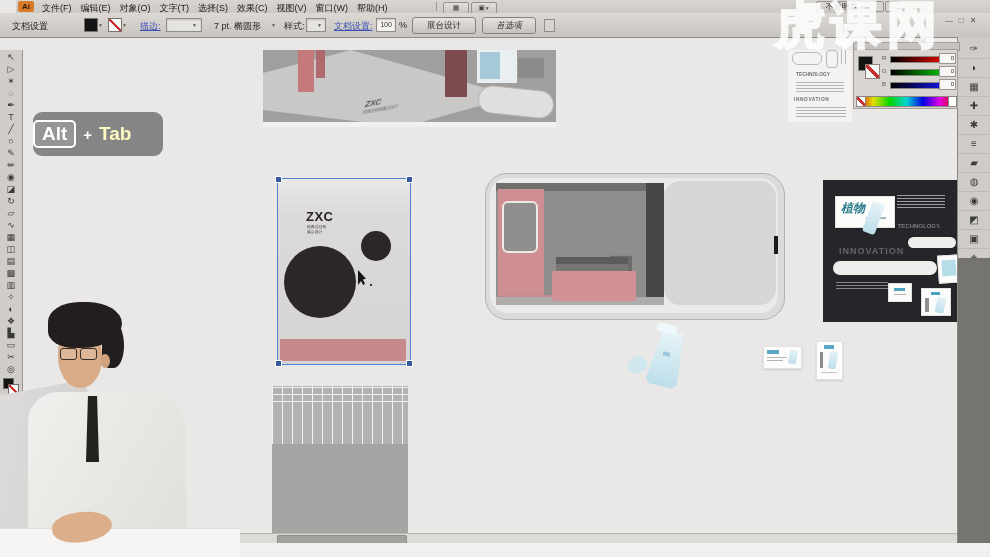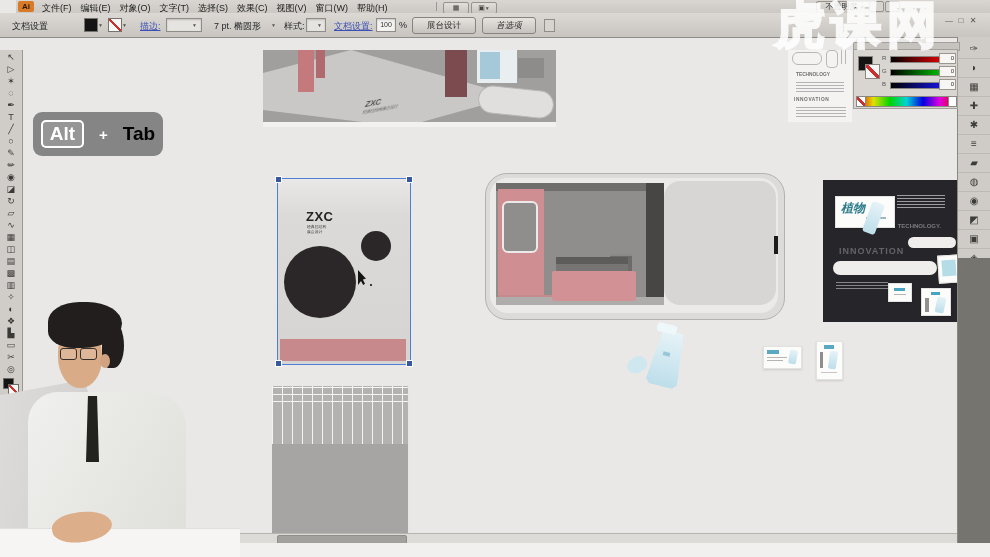--- a/index.html
+++ b/index.html
@@ -65,24 +65,24 @@
   .handle{position:absolute;width:5px;height:5px;background:#35589e;border:1px solid #fff;}
   .booth3d{left:485px;top:173px;width:298px;height:145px;background:#dcdbd9;border:1px solid #b3b2b0;border-radius:22px;z-index:3;}
   .poster{left:823px;top:180px;width:137px;height:142px;background:#26262a;z-index:3;}
   .infopanel{left:788px;top:50px;width:64px;height:72px;background:#f4f3f1;z-index:2;}
   .wirebox{left:272px;top:386px;width:138px;height:147px;background:#a6a5a3;z-index:3;}
   .pill{background:#efeeec;border-radius:7px;}
   .minicard{background:#fcfcfb;border:1px solid #e3e2e0;box-shadow:0 1px 2px rgba(0,0,0,.12);}
   .tubefill{background:linear-gradient(#e6f3f7,#bddeea);}
   
   .watermark{left:775px;top:-8px;width:215px;font-size:50px;font-weight:bold;letter-spacing:6px;color:rgba(255,255,255,.10);-webkit-text-stroke:2.5px rgba(255,255,255,.85);z-index:30;white-space:nowrap;}
-  .shortcut{left:33px;top:112px;width:130px;height:44px;background:rgba(128,128,128,.95);border-radius:9px;z-index:32;display:flex;align-items:center;justify-content:center;gap:15px;}
+  .shortcut{left:33px;top:112px;width:130px;height:44px;background:rgba(128,128,128,.95);border-radius:9px;z-index:32;display:flex;align-items:center;gap:7px;}
   .keybox{border:2px solid #fff;border-radius:5px;background:rgba(255,255,255,.14);color:#fff;font-size:19px;font-weight:bold;padding:1px 7px;line-height:22px;}
   .plus{color:#fff;font-size:15px;font-weight:bold;}
-  .keytxt{color:#000000;font-size:19px;font-weight:bold;}
+  .keytxt{color:#fef9c3;font-size:19px;font-weight:bold;}
   .cursor{left:358px;top:270px;width:10px;height:15px;background:#141414;clip-path:polygon(0 0,0 100%,30% 74%,52% 100%,70% 92%,48% 64%,80% 58%);filter:drop-shadow(0 0 1px #fff);z-index:25;}
   .cursor-dot{left:370px;top:284px;width:2px;height:2px;background:#3a3a36;z-index:25;}
   
   .hscroll{left:22px;top:533px;width:935px;height:10px;background:#dcdbd8;border-top:1px solid #b5b4b1;z-index:7;}
   .hthumb{position:absolute;left:255px;top:1px;width:128px;height:8px;background:#a2a19e;border:1px solid #8f8e8b;border-radius:2px;}
   .bottomstrip{left:0;top:543px;width:990px;height:14px;background:#f1f0ee;z-index:8;}
   
   .webcam{left:0;top:296px;width:222px;height:261px;z-index:40;pointer-events:none;}
   .laptop{position:absolute;left:0;top:0;width:170px;height:261px;background:linear-gradient(100deg,#dedddb,#c8c7c5);clip-path:polygon(0 38%,50% 32%,72% 96%,0 100%);}
   .shirt{position:absolute;left:28px;top:96px;width:158px;height:165px;background:linear-gradient(120deg,#f0f0ee,#dededa);border-radius:30px 36px 0 0;}

